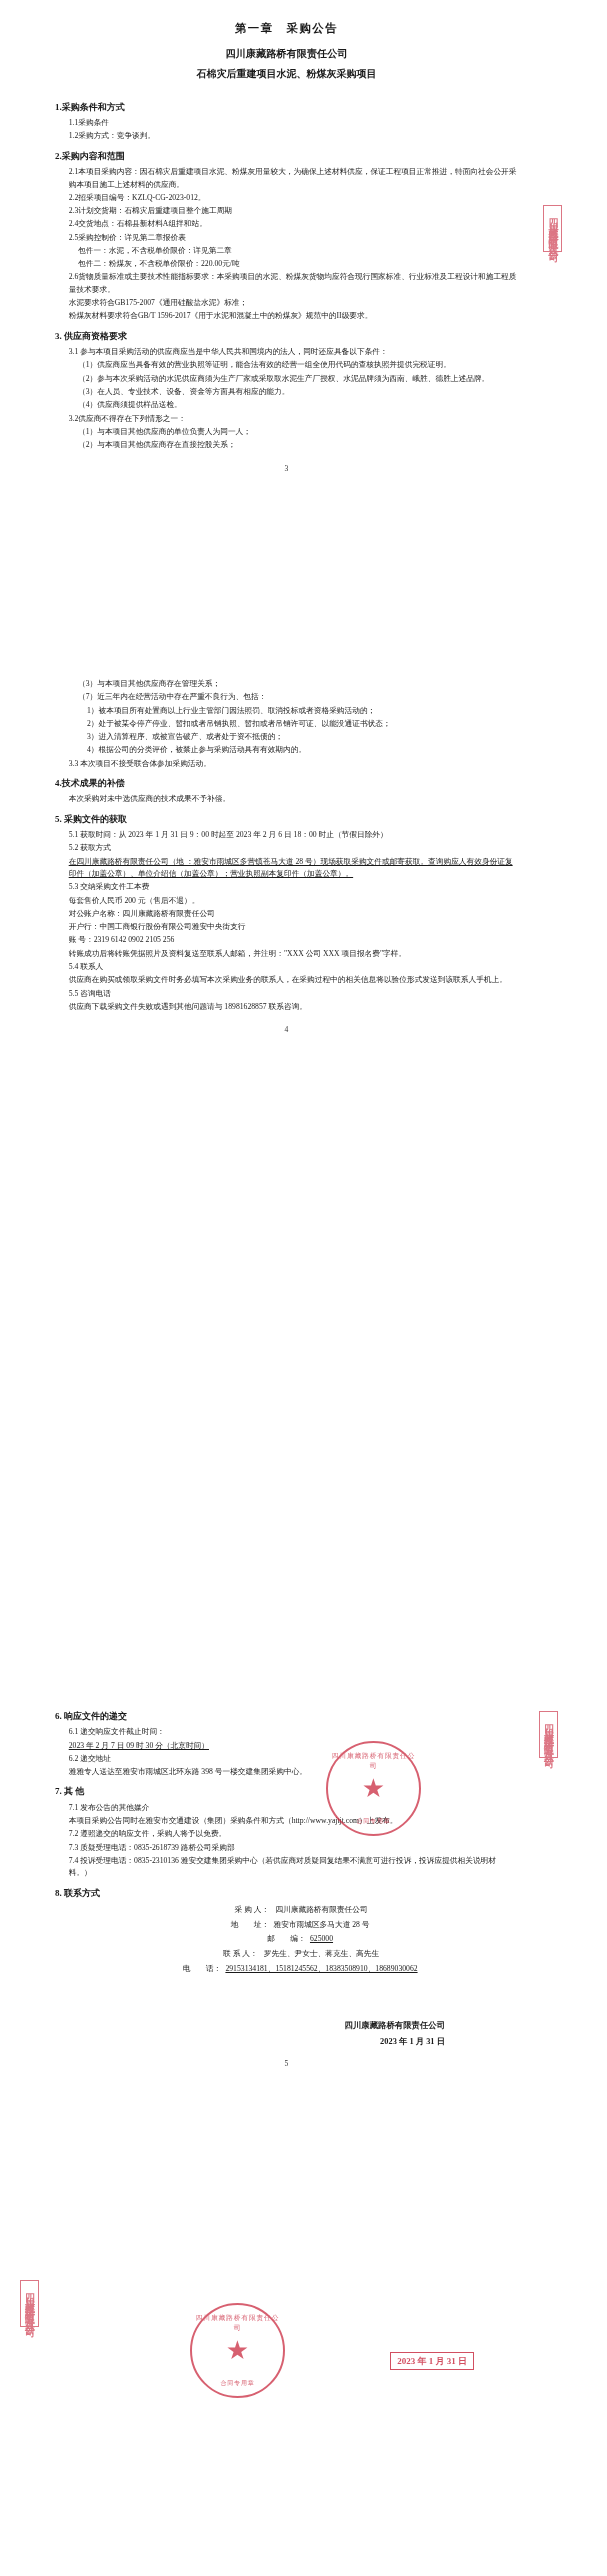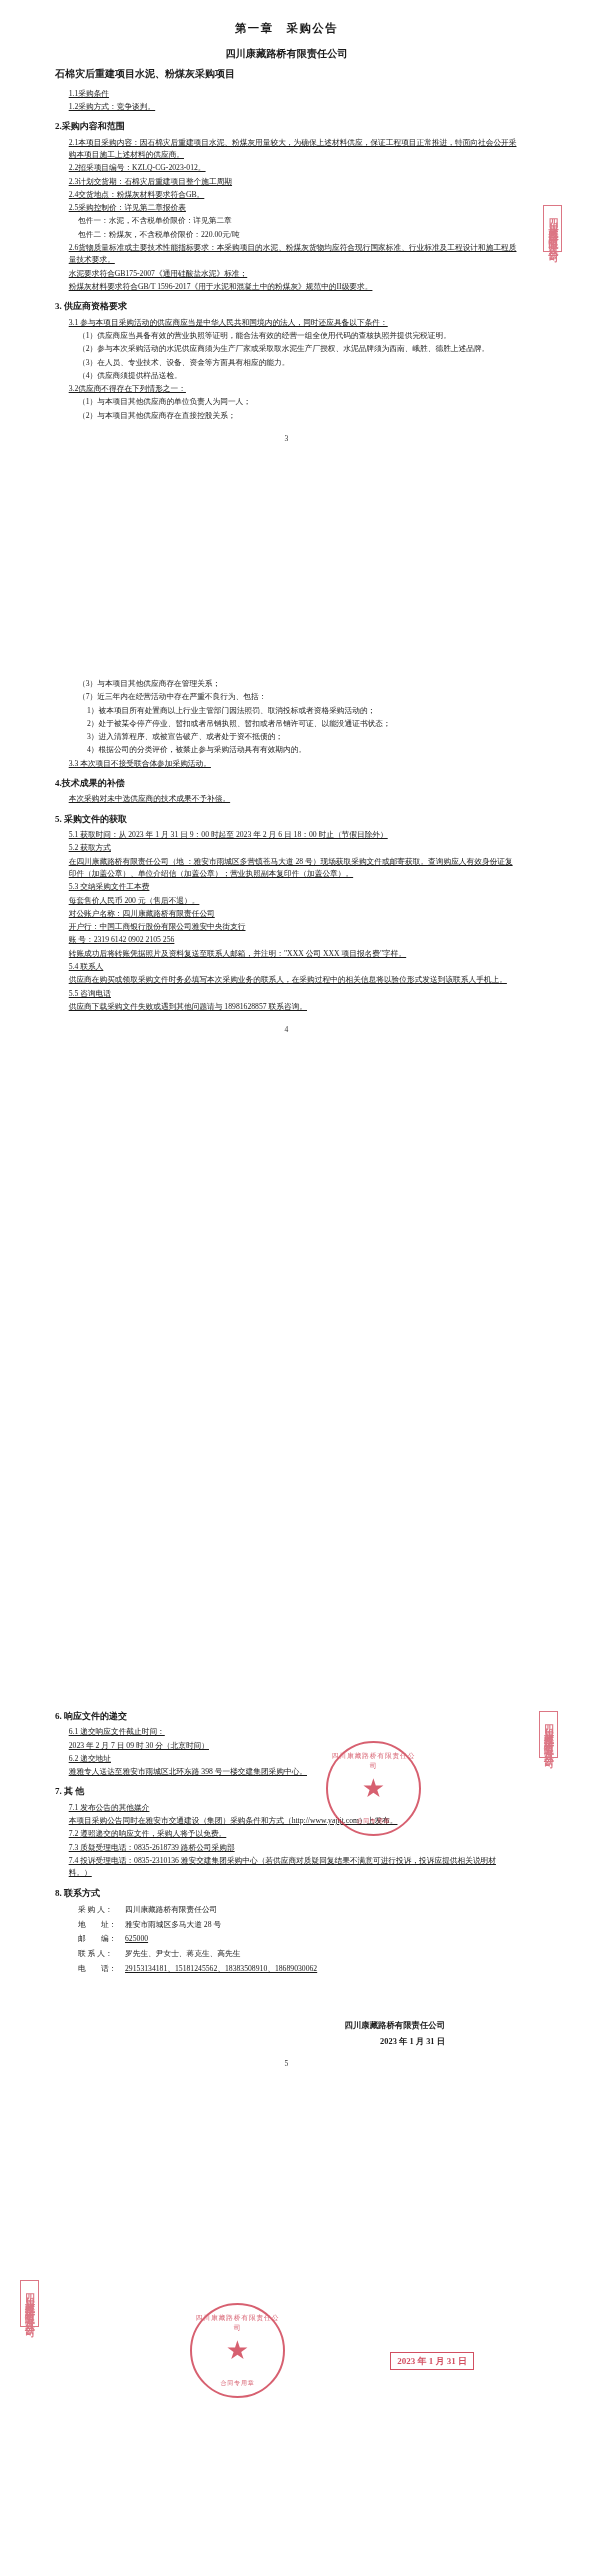--- a/index.html
+++ b/index.html
@@ -34,52 +34,53 @@
     letter-spacing: 1.5px;
     margin: 0 0 10.6px 0;
   }
   .org-title {
     text-align: center;
     font-size: 10.2px;
     font-weight: bold;
     margin: 0 0 6px 0;
   }
   .proj-title {
-    text-align: left;
+    text-align: center;
     font-size: 10px;
     font-weight: bold;
-    margin: 0 0 7px 0;
+    margin: 0 0 20px 0;
   }
   h2.sec {
     font-size: 9px;
     font-weight: bold;
     margin: 6.8px 0 3px 0;
     line-height: 1.5;
   }
   p.t {
     font-size: 7.7px;
     line-height: 1.62;
     margin: 0 0 0.8px 0;
     text-indent: 0;
   }
-  p.i1 { padding-left: 13.7px; text-decoration: underline; }
+  p.i1 { padding-left: 13.7px; }
   p.i2 { padding-left: 23px; }
   p.i3 { padding-left: 32px; }
   .u { text-decoration: underline; }
   .pagenum {
     text-align: center;
     font-size: 7.6px;
     margin-top: 12px;
     color: #333;
   }
   .contact-line {
     font-size: 7.7px;
     line-height: 1.9;
     padding-left: 23px;
     margin: 0;
+    text-align: center;
   }
   .contact-line .lbl {
     display: inline-block;
     min-width: 47px;
   }
   .sign-block {
     margin-top: 44px;
     text-align: right;
     padding-right: 73px;
   }
@@ -158,28 +159,29 @@
 </head>
 <body>
 
 <div class="page" style="height:623px;">
   <div class="page-inner" style="padding-top:21px;">
 
     <div class="doc-title">第一章　采购公告</div>
     <div class="org-title">四川康藏路桥有限责任公司</div>
     <div class="proj-title">石棉灾后重建项目水泥、粉煤灰采购项目</div>
 
+    <h2 class="sec">1.采购条件和方式</h2>
     <p class="t i1">1.1采购条件</p>
     <p class="t i1">1.2采购方式：竞争谈判。</p>
 
     <h2 class="sec">2.采购内容和范围</h2>
     <p class="t i1">2.1本项目采购内容：因石棉灾后重建项目水泥、粉煤灰用量较大，为确保上述材料供应，保证工程项目正常推进，特面向社会公开采购本项目施工上述材料的供应商。</p>
     <p class="t i1">2.2招采项目编号：KZLQ-CG-2023-012。</p>
     <p class="t i1">2.3计划交货期：石棉灾后重建项目整个施工周期</p>
-    <p class="t i1">2.4交货地点：粉煤灰材料要求符合GB。</p>
+    <p class="t i1">2.4交货地点：石棉县新材料A组拌和站。</p>
     <p class="t i1">2.5采购控制价：详见第二章报价表</p>
     <p class="t i2">包件一：水泥，不含税单价限价：详见第二章</p>
     <p class="t i2">包件二：粉煤灰，不含税单价限价：220.00元/吨</p>
     <p class="t i1">2.6货物质量标准或主要技术性能指标要求：本采购项目的水泥、粉煤灰货物均应符合现行国家标准、行业标准及工程设计和施工程质量技术要求。</p>
     <p class="t i1">水泥要求符合GB175-2007《通用硅酸盐水泥》标准；</p>
     <p class="t i1">粉煤灰材料要求符合GB/T 1596-2017《用于水泥和混凝土中的粉煤灰》规范中的II级要求。</p>
     <p class="t i1"></p>
 
     <h2 class="sec">3. 供应商资格要求</h2>
     <p class="t i1">3.1 参与本项目采购活动的供应商应当是中华人民共和国境内的法人，同时还应具备以下条件：</p>

